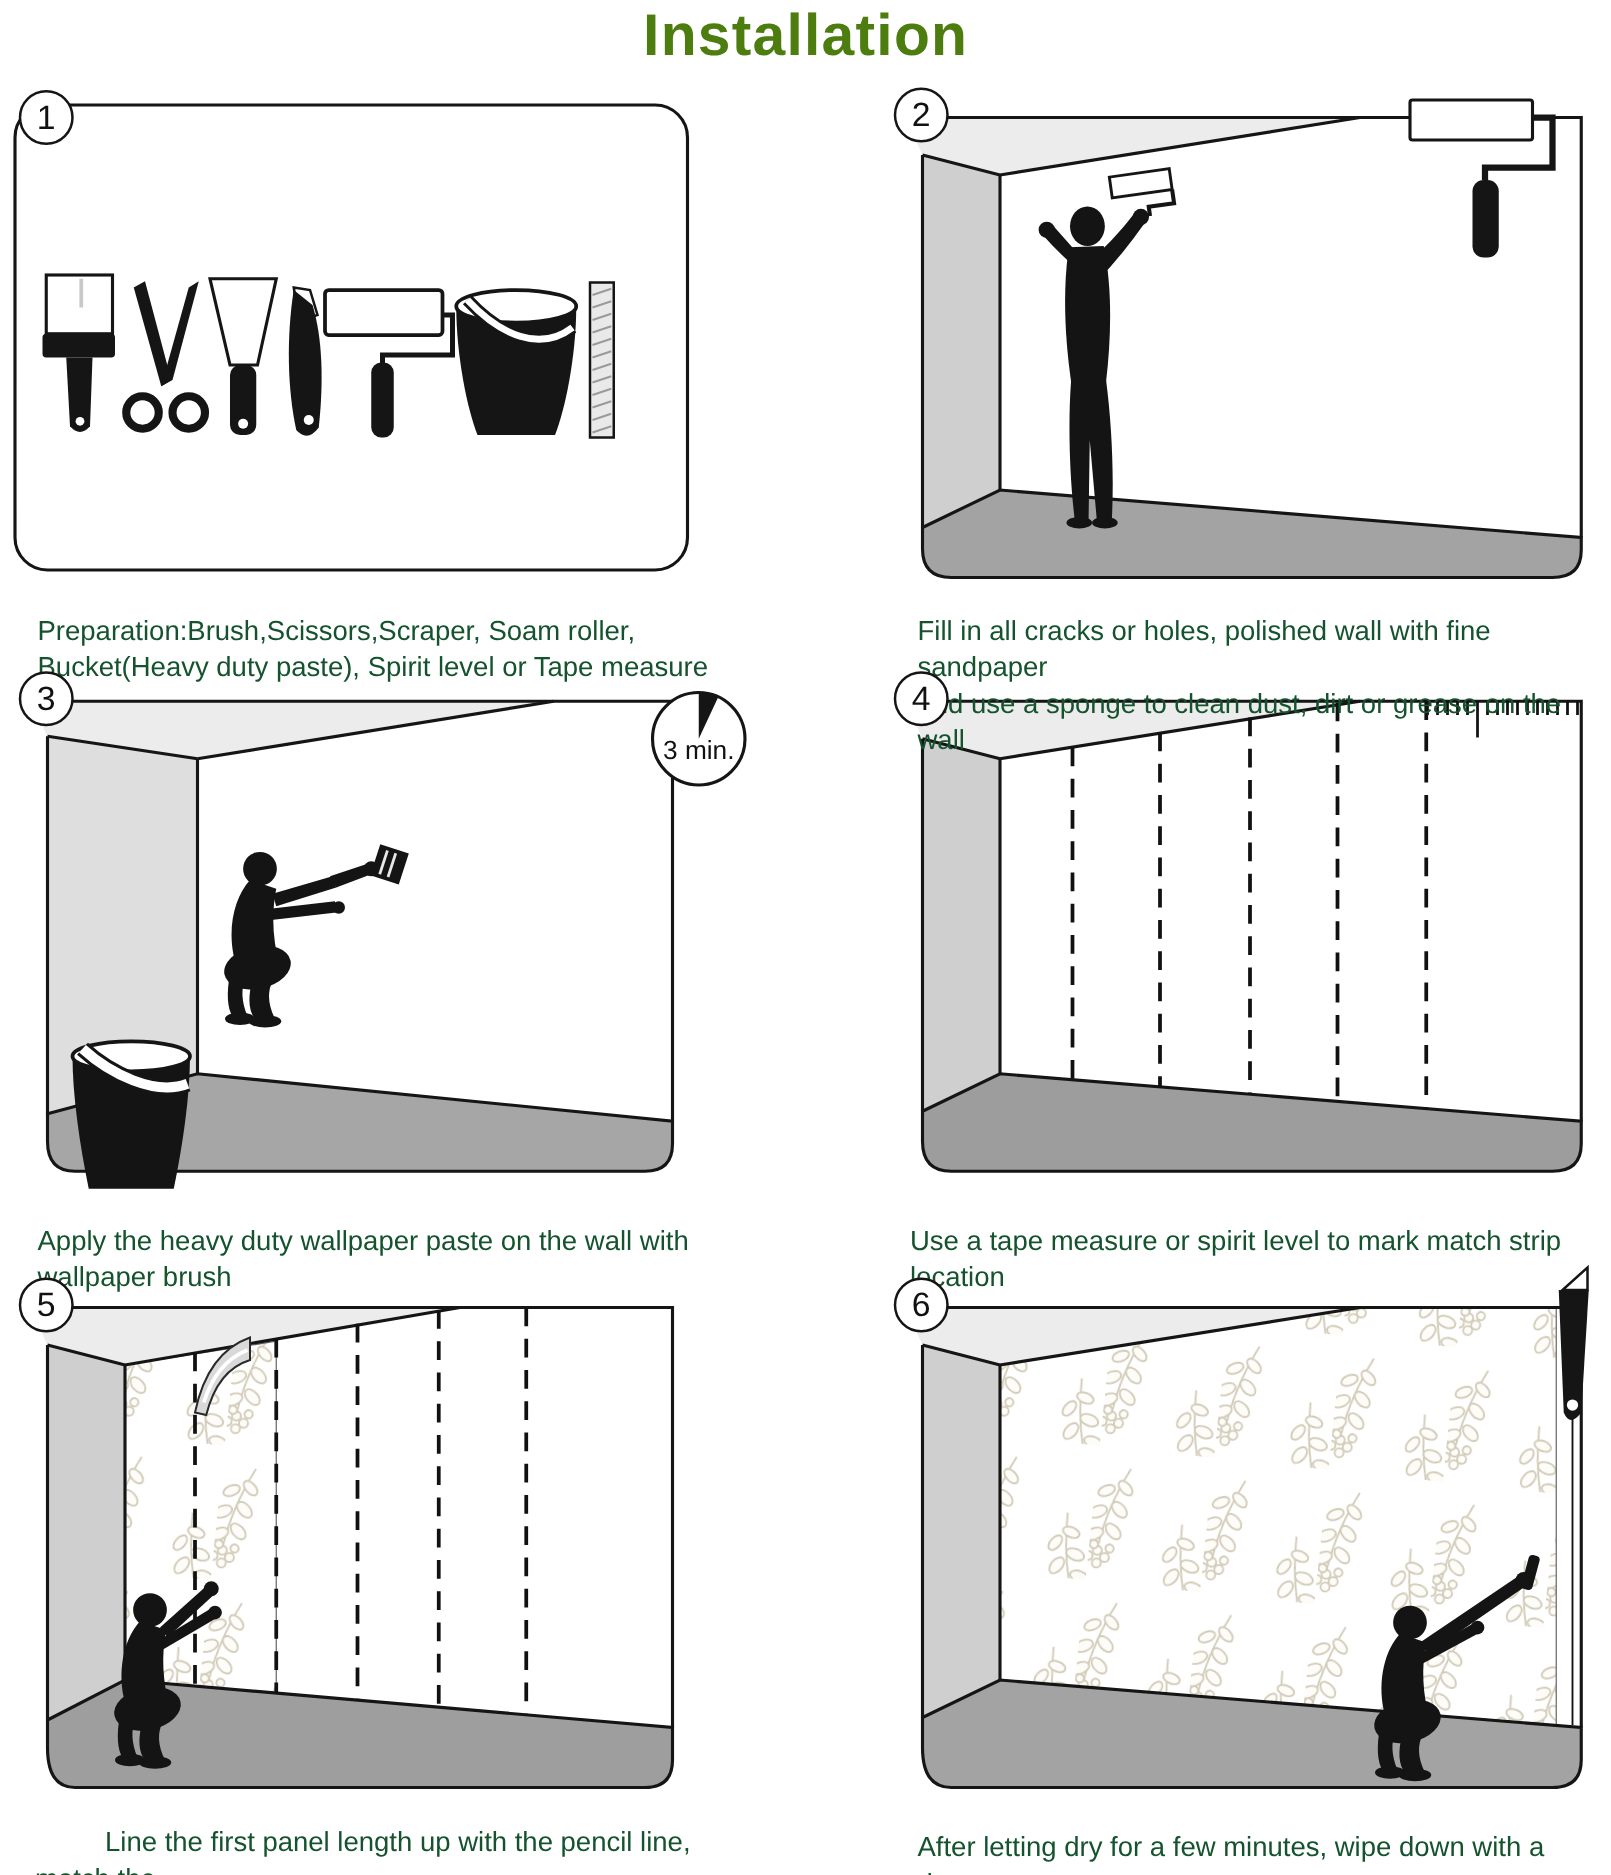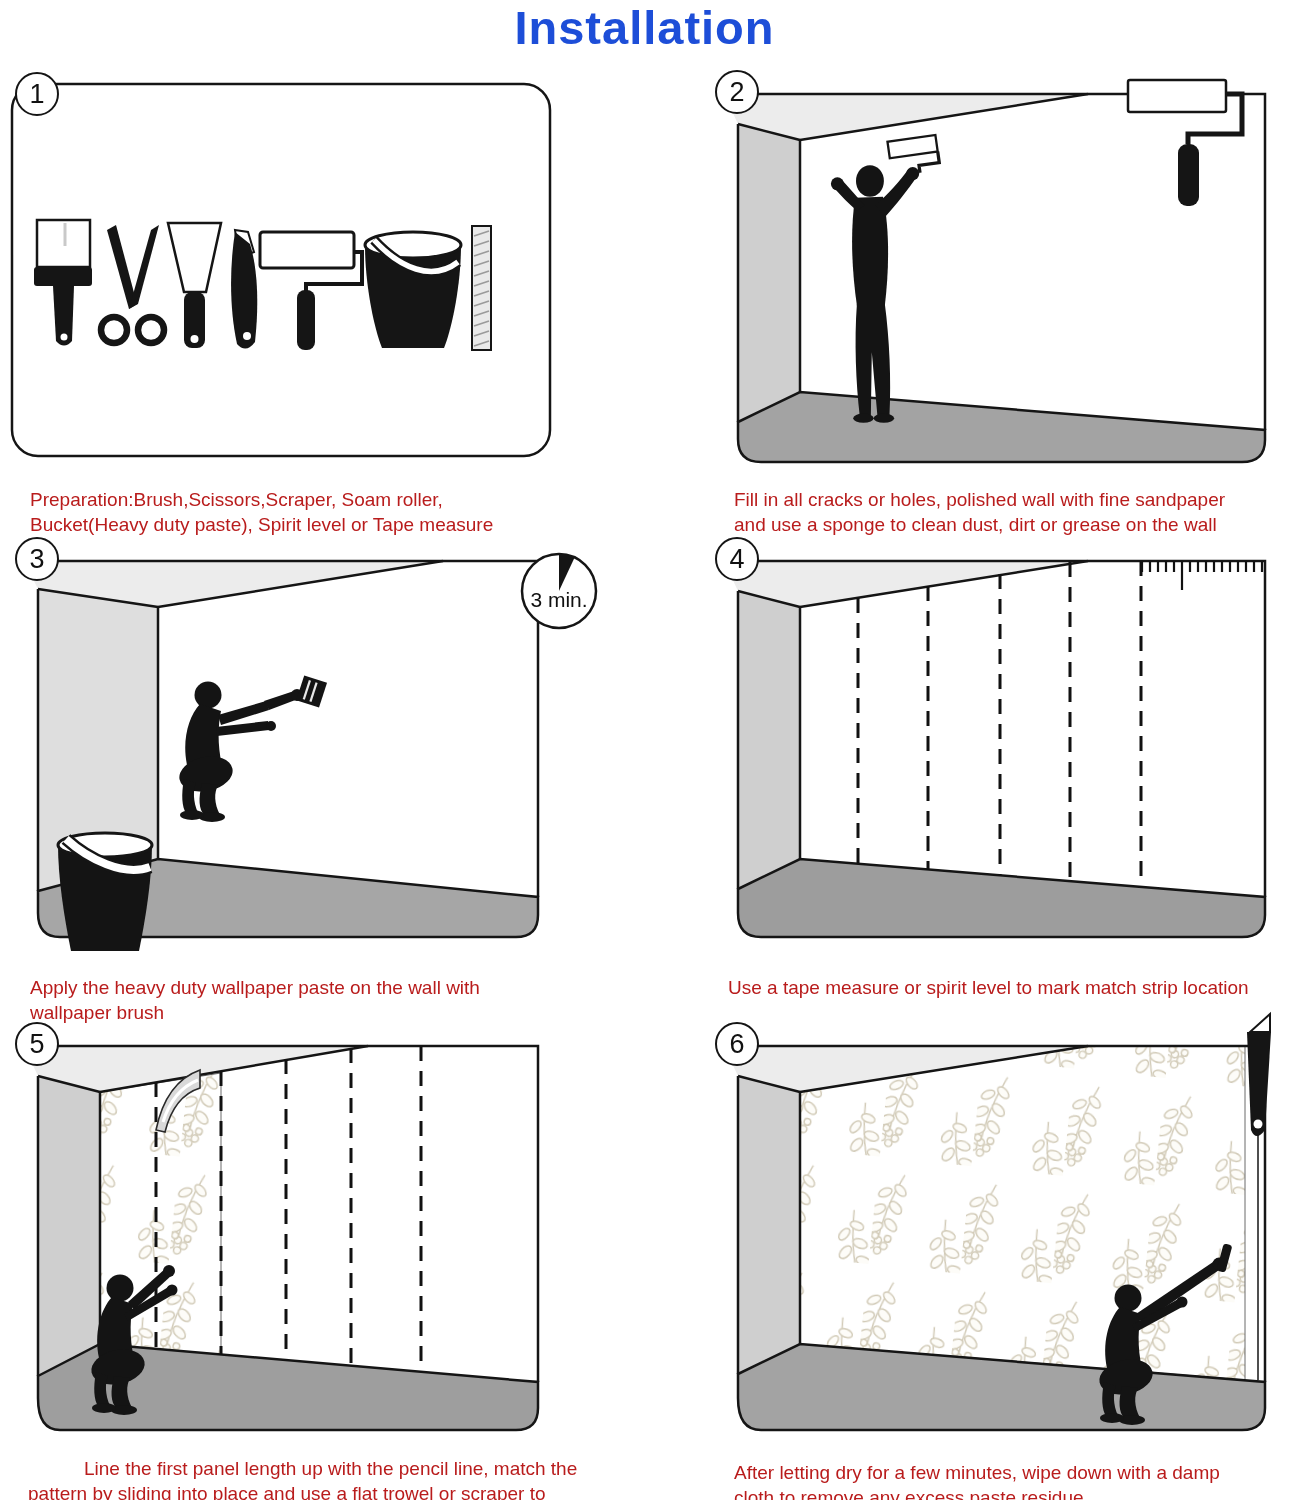--- a/index.html
+++ b/index.html
@@ -1,25 +1,25 @@
 <!DOCTYPE html>
 <html><head>
 <meta charset="utf-8">
 <style>
   html,body{margin:0;padding:0;background:#fff;}
   .page{position:relative;width:1289px;height:1500px;background:#ffffff;overflow:hidden;
         font-family:"Liberation Sans",sans-serif;color:#0d0d0d;}
   .title{position:absolute;top:0;left:0;width:100%;text-align:center;
-         font-size:47px;font-weight:700;letter-spacing:1px;color:#1d4ed8;}
+         font-size:47px;font-weight:700;letter-spacing:1px;color:#4d7c0f;}
   .panel{position:absolute;}
   .panel svg{overflow:visible;display:block;}
   .badge{position:absolute;left:7px;top:-8px;width:40px;height:40px;background:#fff;
          border:2.5px solid #151515;border-radius:50%;display:flex;align-items:center;
          justify-content:center;font-size:27px;color:#111;z-index:6;}
-  .cap{position:absolute;font-size:19px;line-height:1.32;white-space:pre-line;color:#b91c1c;}
+  .cap{position:absolute;font-size:22px;line-height:1.32;white-space:pre-line;color:#14532d;}
   .cap.indent{text-indent:56px;}
 </style>
 </head>
 <body>
 
 <div class="page">
 
   <div class="title">Installation</div>
 
   <div class="panel" style="left:8px;top:80px;width:546px;height:382px;">

